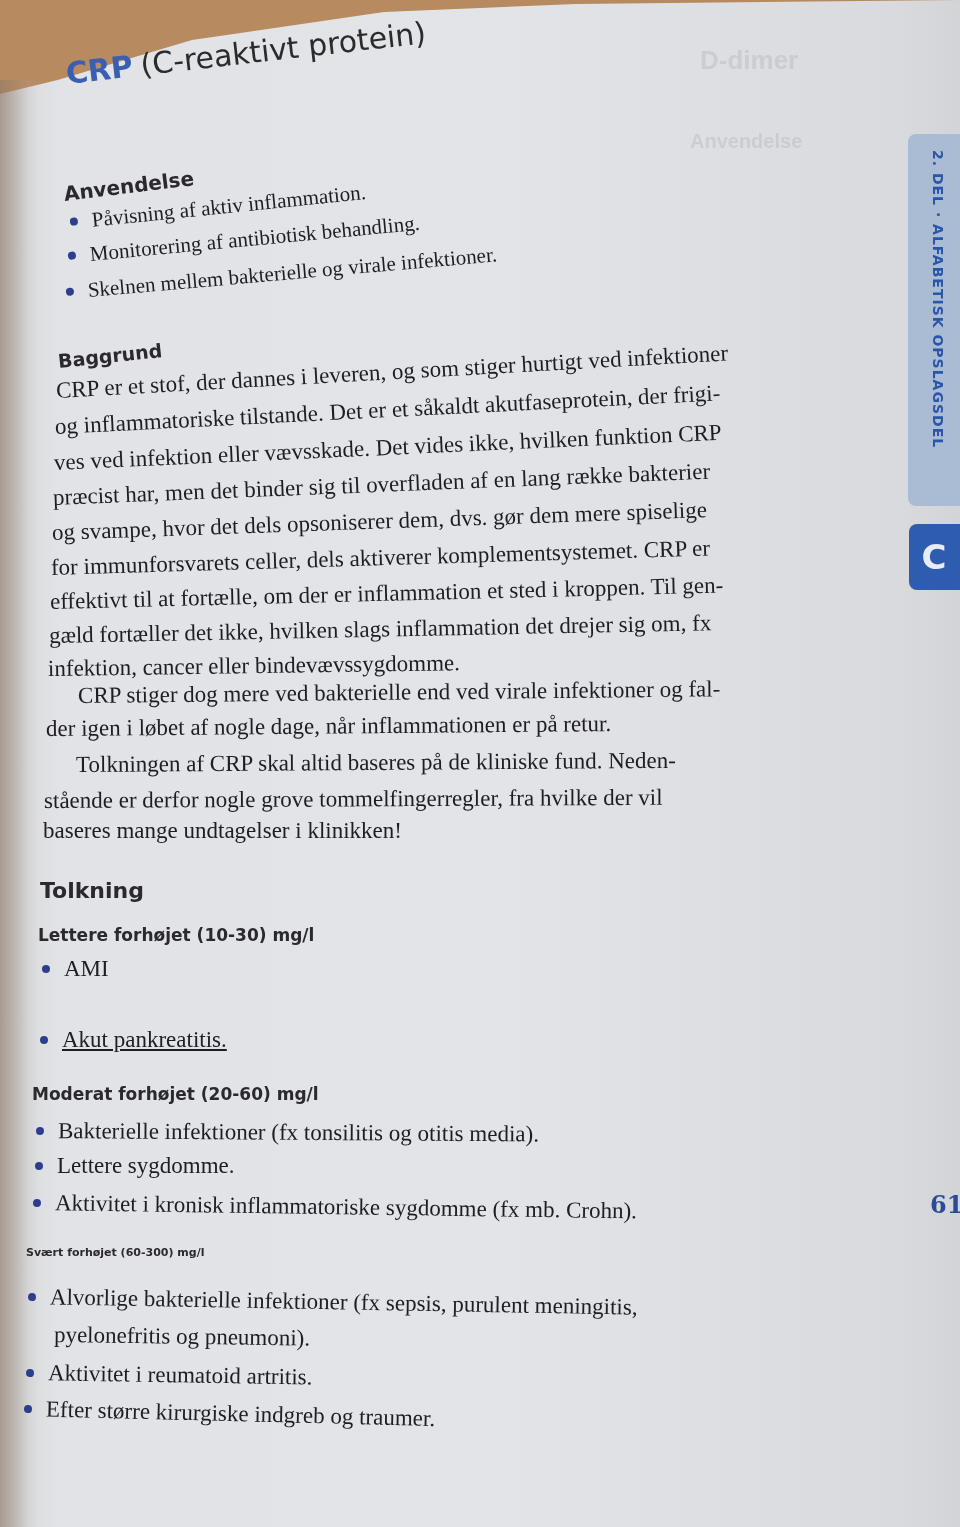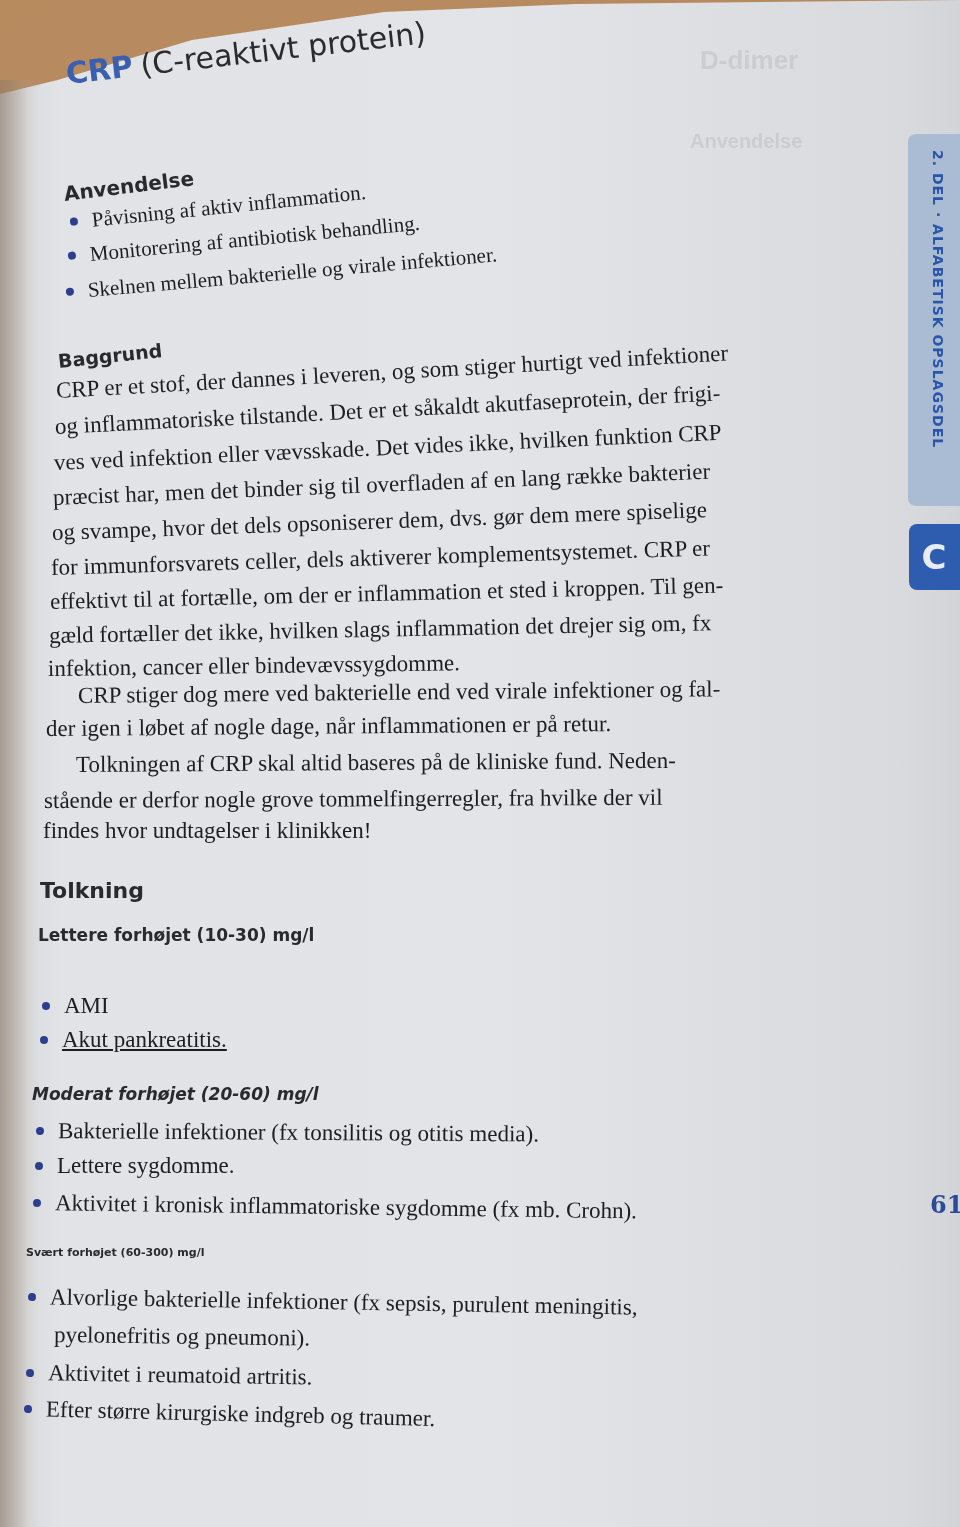--- a/index.html
+++ b/index.html
@@ -89,33 +89,33 @@
   <div class="line serif" style="left:53px;top:485px;font-size:23px;transform:rotate(-2.3deg);transform-origin:left center;">præcist har, men det binder sig til overfladen af en lang række bakterier</div>
   <div class="line serif" style="left:52px;top:520px;font-size:23px;transform:rotate(-2deg);transform-origin:left center;">og svampe, hvor det dels opsoniserer dem, dvs. gør dem mere spiselige</div>
   <div class="line serif" style="left:51px;top:555px;font-size:23px;transform:rotate(-1.7deg);transform-origin:left center;">for immunforsvarets celler,  dels aktiverer komplementsystemet. CRP er</div>
   <div class="line serif" style="left:50px;top:589px;font-size:23px;transform:rotate(-1.4deg);transform-origin:left center;">effektivt til at fortælle, om der er inflammation et sted i kroppen. Til gen-</div>
   <div class="line serif" style="left:49px;top:623px;font-size:23px;transform:rotate(-1.1deg);transform-origin:left center;">gæld fortæller det ikke, hvilken slags inflammation det drejer sig om, fx</div>
   <div class="line serif" style="left:48px;top:656px;font-size:23px;transform:rotate(-0.8deg);transform-origin:left center;">infektion, cancer eller bindevævssygdomme.</div>
   <div class="line serif" style="left:78px;top:683px;font-size:23px;transform:rotate(-0.6deg);transform-origin:left center;">CRP stiger dog mere ved bakterielle end ved virale infektioner og fal-</div>
   <div class="line serif" style="left:46px;top:716px;font-size:23px;transform:rotate(-0.5deg);transform-origin:left center;">der igen i løbet af nogle dage, når inflammationen er på retur.</div>
   <div class="line serif" style="left:76px;top:752px;font-size:23px;transform:rotate(-0.4deg);transform-origin:left center;">Tolkningen af CRP skal altid baseres på de kliniske fund. Neden-</div>
   <div class="line serif" style="left:44px;top:788px;font-size:23px;transform:rotate(-0.3deg);transform-origin:left center;">stående er derfor nogle grove tommelfingerregler, fra hvilke der vil</div>
-  <div class="line serif" style="left:43px;top:818px;font-size:23px;">findes hvor undtagelser i klinikken!</div>
+  <div class="line serif" style="left:43px;top:818px;font-size:23px;">baseres mange undtagelser i klinikken!</div>
 
   <div class="line h2" style="left:40px;top:878px;font-size:22px;">Tolkning</div>
 
   <div class="line h2" style="left:38px;top:925px;font-size:17px;">Lettere forhøjet (10-30) mg/l</div>
-  <div class="line serif" style="left:42px;top:993px;font-size:23px;">
+  <div class="line serif" style="left:42px;top:956px;font-size:23px;">
     <span class="bul"></span><span>AMI</span>
   </div>
   <div class="line serif" style="left:40px;top:1027px;font-size:23px;text-decoration:underline;">
     <span class="bul"></span><span>Akut pankreatitis.</span>
   </div>
 
-  <div class="line h2" style="left:32px;top:1084px;font-size:17px;font-style:italic;">Moderat forhøjet (20-60) mg/l</div>
+  <div class="line h2" style="left:32px;top:1084px;font-size:17px;">Moderat forhøjet (20-60) mg/l</div>
   <div class="line serif" style="left:36px;top:1118px;font-size:23px;transform:rotate(0.4deg);transform-origin:left center;">
     <span class="bul"></span><span>Bakterielle infektioner (fx tonsilitis og otitis media).</span>
   </div>
   <div class="line serif" style="left:35px;top:1153px;font-size:23px;">
     <span class="bul"></span><span>Lettere sygdomme.</span>
   </div>
   <div class="line serif" style="left:33px;top:1190px;font-size:23px;transform:rotate(0.8deg);transform-origin:left center;">
     <span class="bul"></span><span>Aktivitet i kronisk inflammatoriske sygdomme (fx mb. Crohn).</span>
   </div>
 

